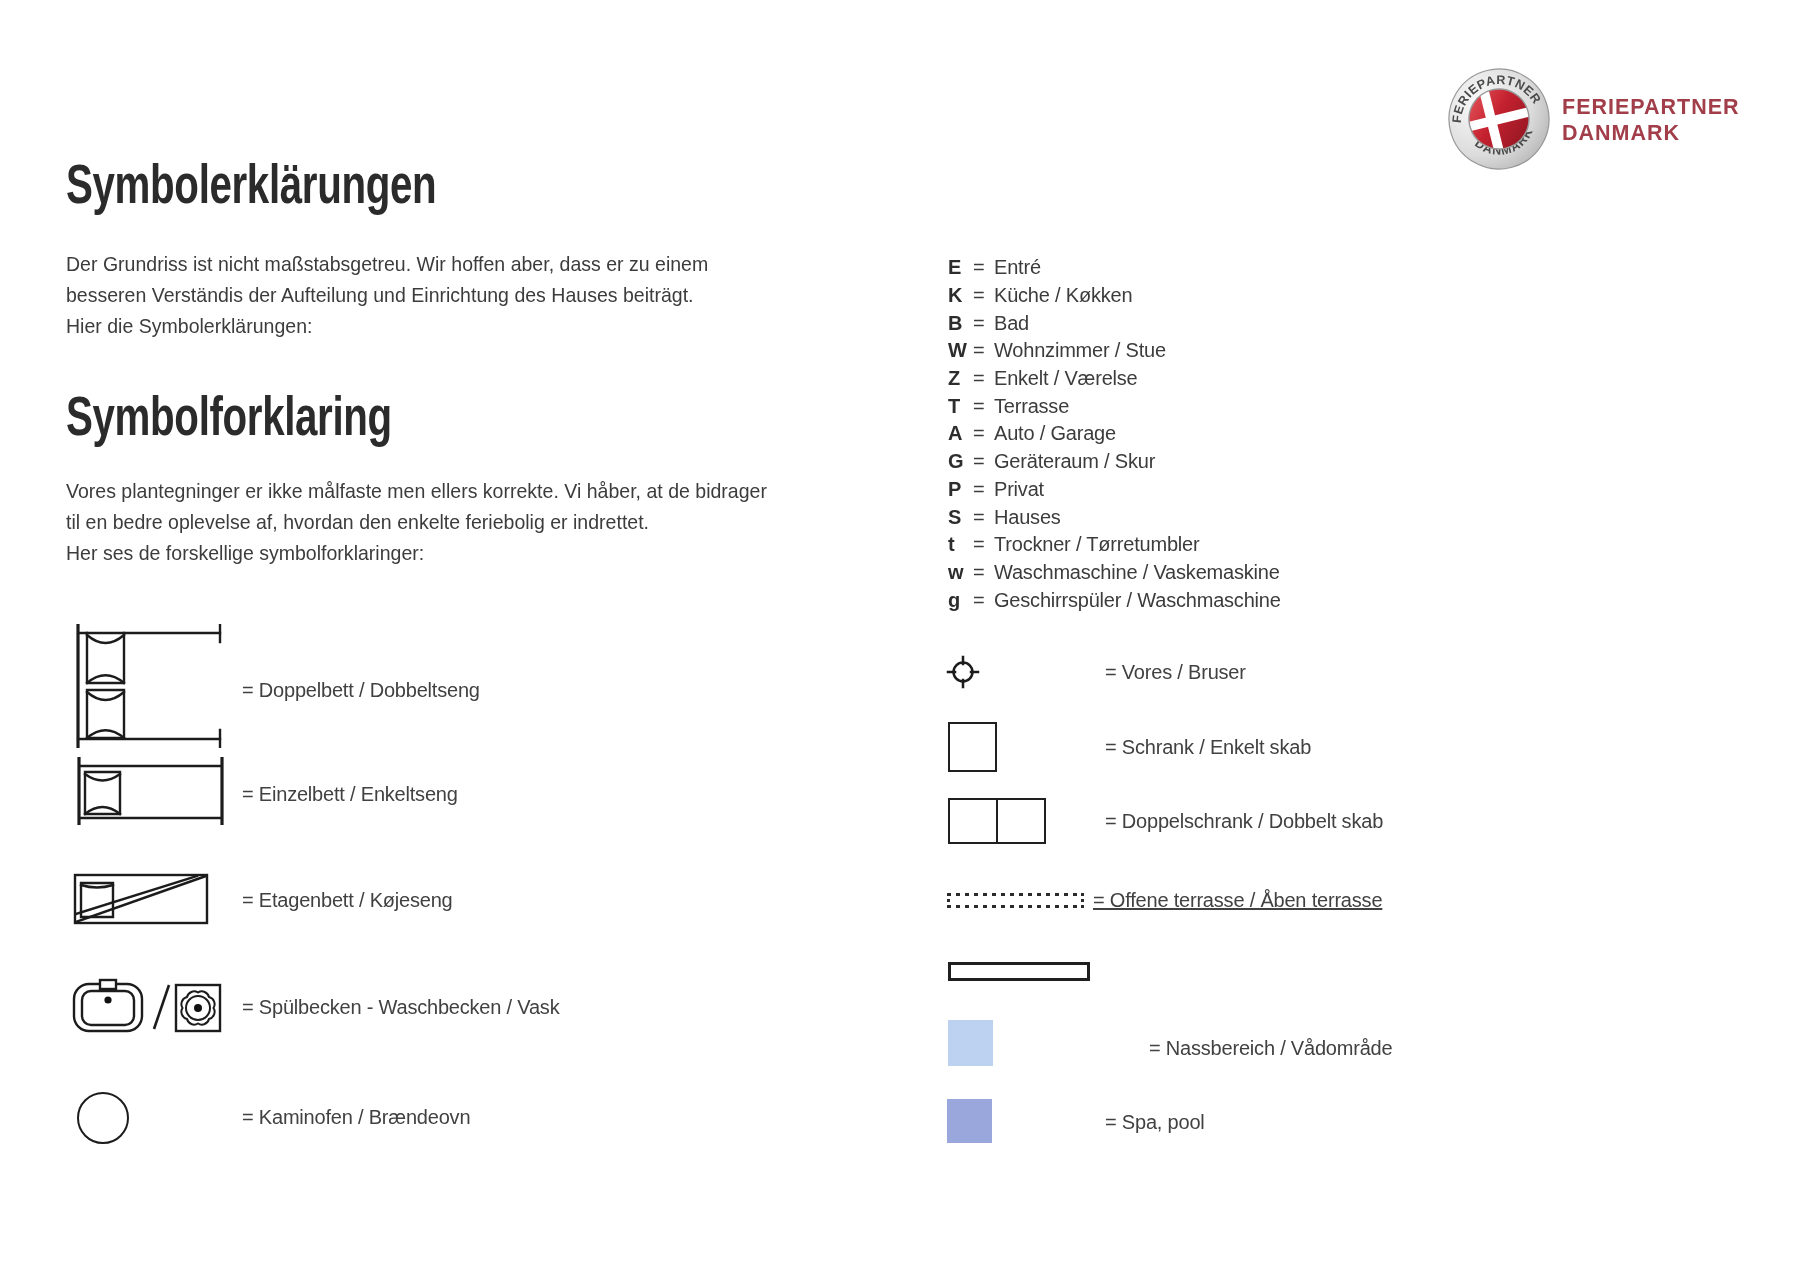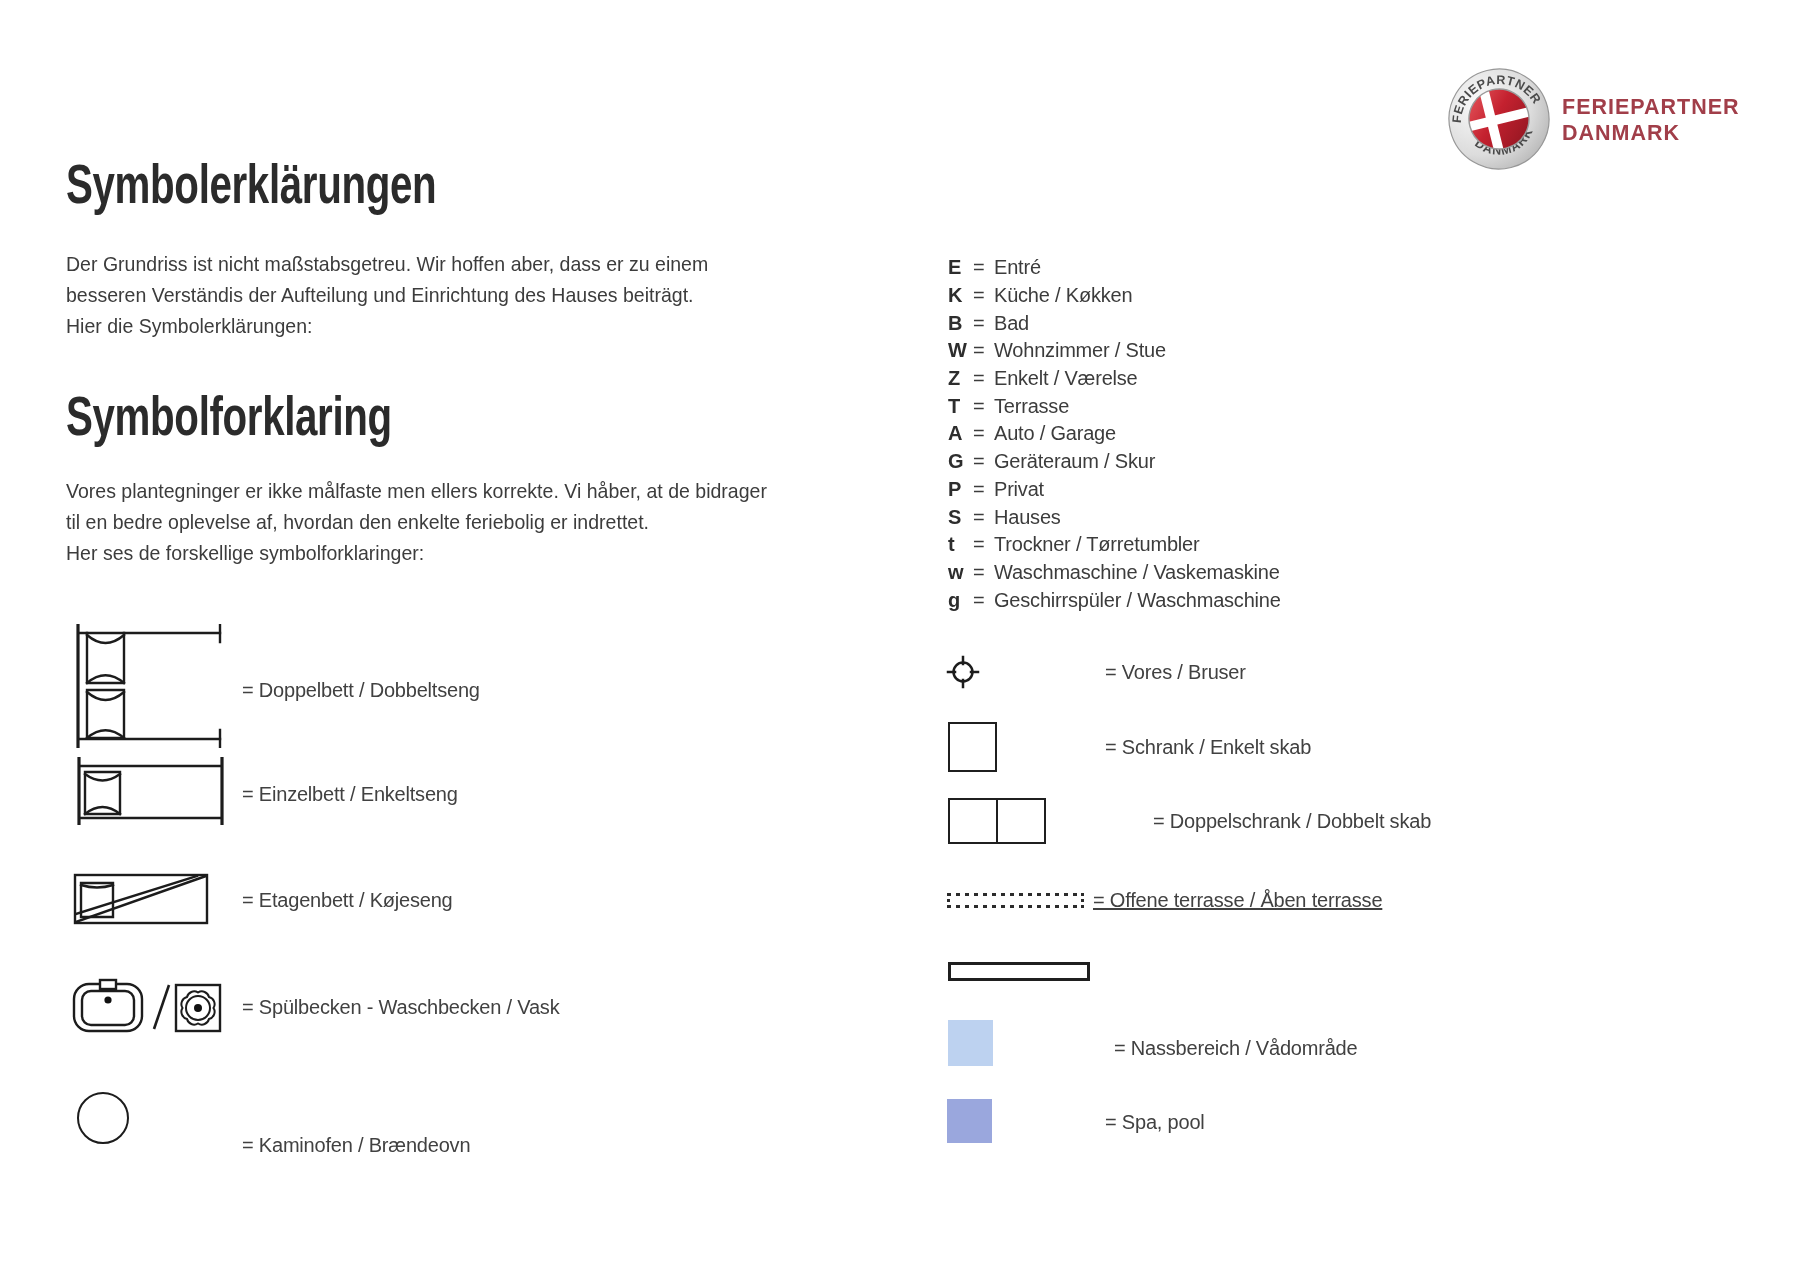--- a/index.html
+++ b/index.html
@@ -218,51 +218,51 @@
       <line x1="82" y1="52" x2="97" y2="8" stroke-width="2.6"></line>
       <rect x="104" y="8" width="44" height="46"></rect>
       <path d="M141.5,31 A7.3 7.3 0 0 1 136.96,41.96 A7.3 7.3 0 0 1 126,46.5 A7.3 7.3 0 0 1 115.04,41.96 A7.3 7.3 0 0 1 110.5,31 A7.3 7.3 0 0 1 115.04,20.04 A7.3 7.3 0 0 1 126,15.5 A7.3 7.3 0 0 1 136.96,20.04 A7.3 7.3 0 0 1 141.5,31 Z" stroke-width="2"></path>
       <circle cx="126" cy="31" r="12" stroke-width="2"></circle>
       <circle cx="126" cy="31" r="4" fill="#111111" stroke="none"></circle>
     </g>
   </svg>
   <div class="abs sym-label" style="left:242px;top:995px;">= Spülbecken - Waschbecken / Vask</div>
 
   <div class="abs stove-circle" style="left:77px;top:1092px;"></div>
-  <div class="abs sym-label" style="left:242px;top:1105px;margin-top:28px;">= Kaminofen / Brændeovn</div>
+  <div class="abs sym-label" style="left:242px;top:1105px;">= Kaminofen / Brændeovn</div>
 
   <svg class="abs lineart" style="left:946px;top:655px;" width="34" height="34" viewBox="0 0 34 34">
     <g fill="none" stroke="#1c1c1c" stroke-width="2.5" stroke-linecap="square">
       <circle cx="17" cy="17" r="9.5"></circle>
       <line x1="17" y1="2" x2="17" y2="9"></line>
       <line x1="17" y1="25" x2="17" y2="32"></line>
       <line x1="2" y1="17" x2="9" y2="17"></line>
       <line x1="25" y1="17" x2="32" y2="17"></line>
     </g>
   </svg>
   <div class="abs sym-label" style="left:1105px;top:660px;">= Vores / Bruser</div>
 
   <div class="abs sq-outline" style="left:948px;top:722px;width:45px;height:46px;"></div>
   <div class="abs sym-label" style="left:1105px;top:735px;">= Schrank / Enkelt skab</div>
 
   <div class="abs dbl-cab" style="left:948px;top:798px;">
     <div class="cell"></div>
     <div class="cell"></div>
   </div>
-  <div class="abs sym-label" style="left:1105px;top:809px;margin-left:48px;">= Doppelschrank / Dobbelt skab</div>
+  <div class="abs sym-label" style="left:1105px;top:809px;">= Doppelschrank / Dobbelt skab</div>
 
   <div class="abs dashed-terrace" style="left:947px;top:893px;">
     <div class="dl top"></div>
       <div class="dl bot"></div>
     <div class="cap l"></div>
       <div class="cap r"></div>
   </div>
   <div class="abs sym-label" style="left:1093px;top:888px;text-decoration:underline;">= Offene terrasse / Åben terrasse</div>
 
   <div class="abs covered-terrace" style="left:948px;top:962px;"></div>
 
   <div class="abs color-square" style="left: 948px; top: 1020px; background: rgb(189, 210, 240);"></div>
-  <div class="abs sym-label" style="left:1114px;top:1036px;">= Nassbereich / Vådområde</div>
+  <div class="abs sym-label" style="left:1149px;top:1036px;">= Nassbereich / Vådområde</div>
 
   <div class="abs color-square" style="left: 947px; top: 1099px; height: 44px; background: rgb(154, 167, 221);"></div>
   <div class="abs sym-label" style="left:1105px;top:1110px;">= Spa, pool</div>
 
 </div>
 
 </body></html>

